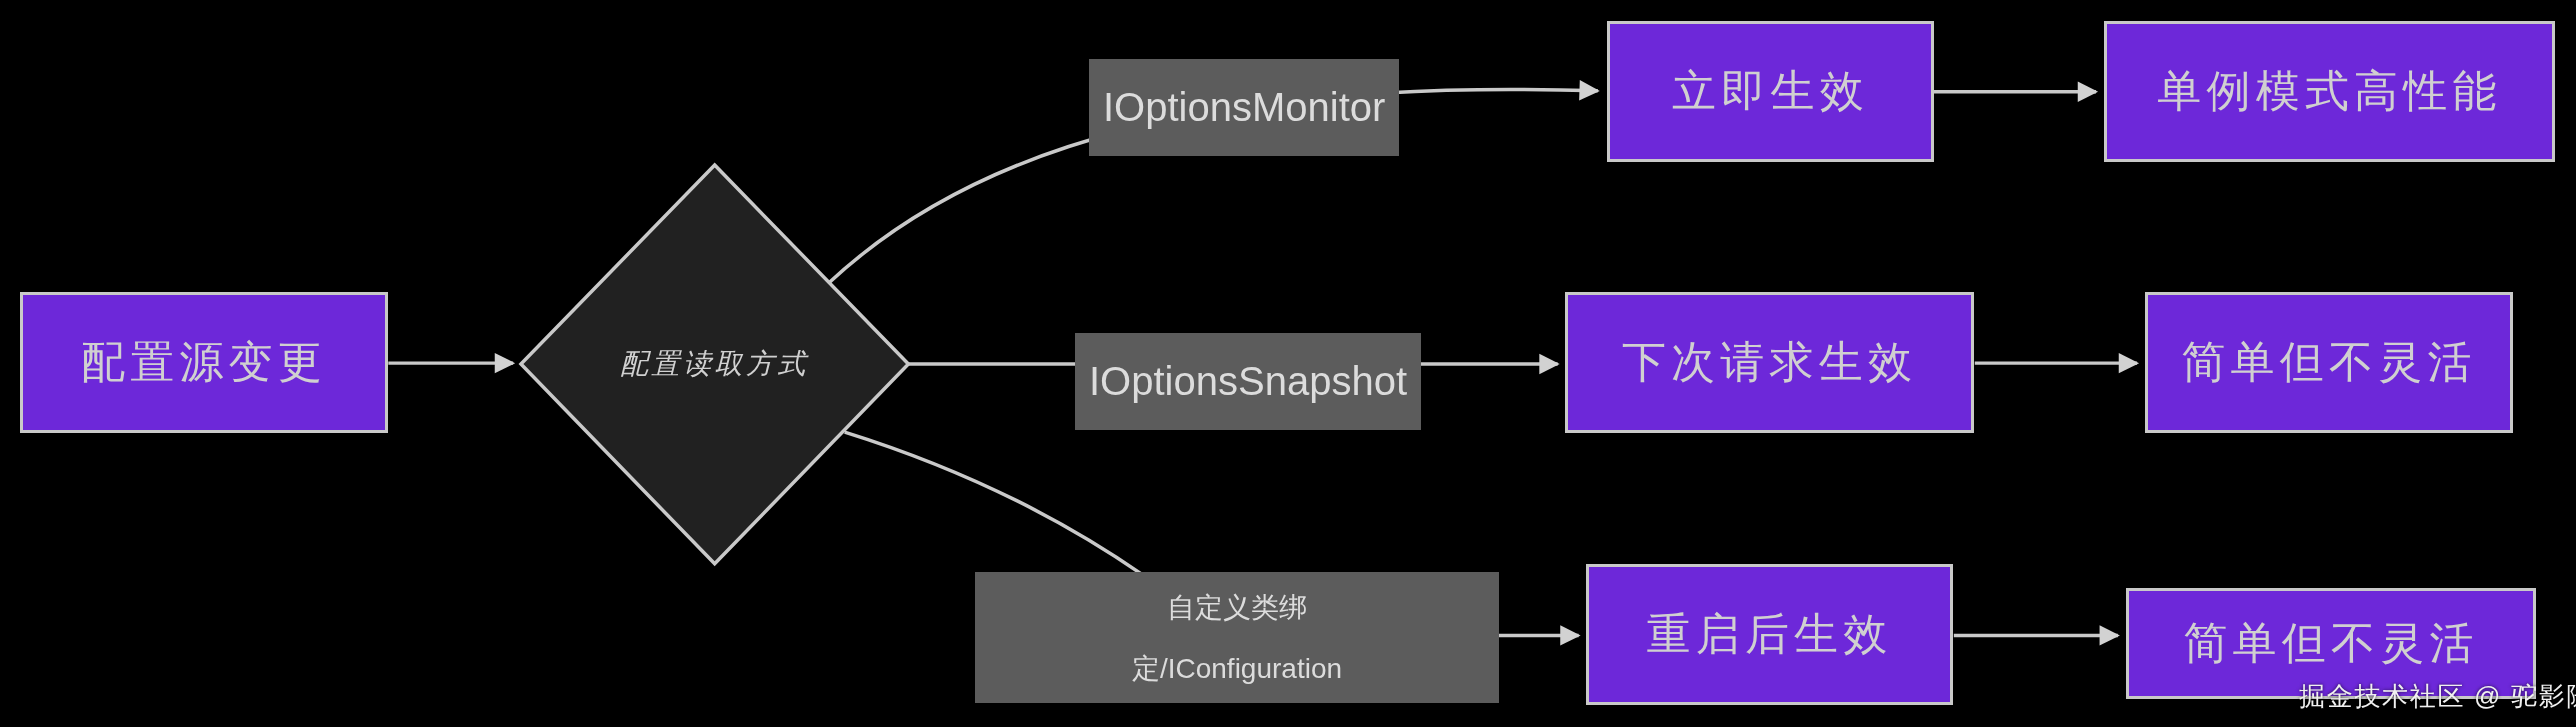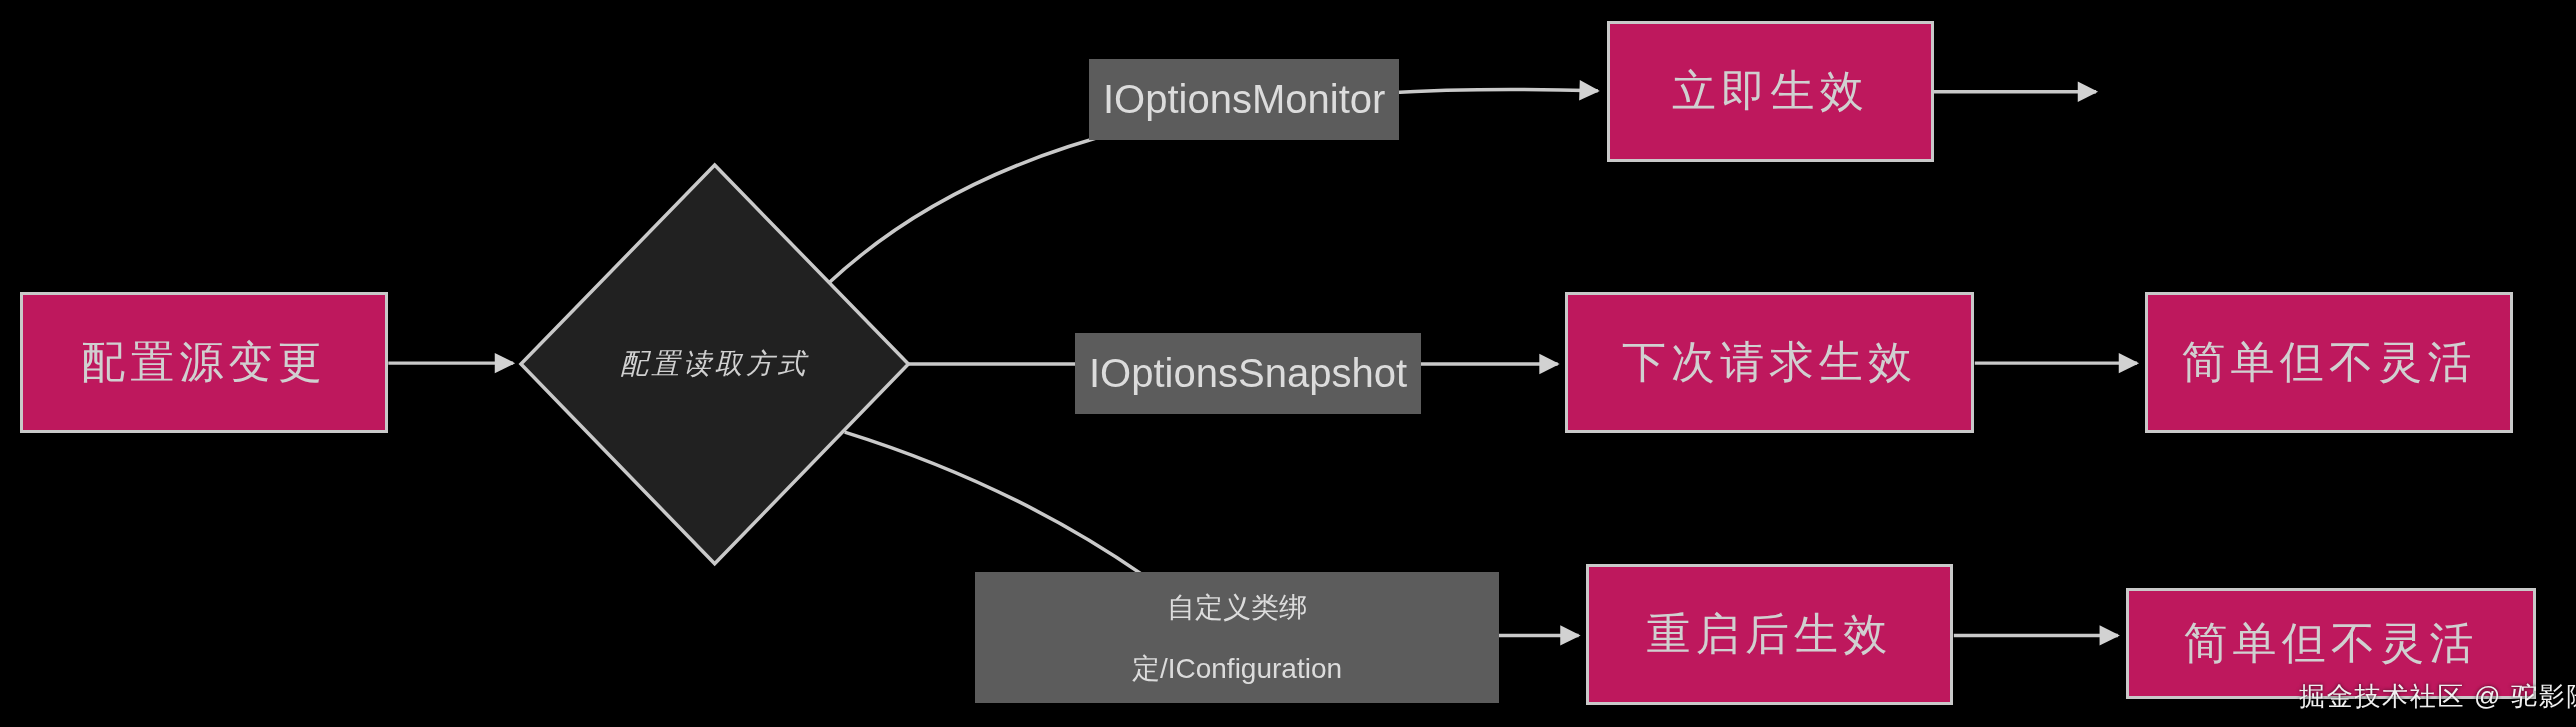--- a/index.html
+++ b/index.html
@@ -19,21 +19,21 @@
     position: absolute;
     left: 0;
     top: 0;
     width: 2576px;
     height: 728px;
     z-index: 1;
   }
   .node {
     position: absolute;
     box-sizing: border-box;
-    background: #be185d;
+    background: #6d28d9;
     border: 3.5px solid #c9c9c9;
     color: #d0d0d0;
     font-size: 44px;
     letter-spacing: 5.2px;
     display: flex;
     align-items: center;
     justify-content: center;
     z-index: 2;
     white-space: nowrap;
   }
@@ -50,21 +50,21 @@
     font-style: italic;
   }
   .branch-label {
     position: absolute;
     background: #5c5c5c;
     color: #dcdcdc;
     font-size: 40px;
     display: flex;
     align-items: center;
     justify-content: center;
-    padding: 8px 14px;
+    padding: 16px 14px;
     height: 65px;
     z-index: 3;
     white-space: nowrap;
   }
   .branch-label-big {
     position: absolute;
     box-sizing: border-box;
     background: #5c5c5c;
     color: #dcdcdc;
     font-size: 28px;
@@ -112,20 +112,21 @@
     <path d="M2263,416 L2449,416" stroke="#c9c9c9" stroke-width="4" fill="none" marker-end="url(#arrow)"></path>
     <path d="M2239,728 L2427,728" stroke="#c9c9c9" stroke-width="4" fill="none" marker-end="url(#arrow)"></path>
   </svg>
 
   <div class="node" style="left:20px; top:292px; width:368px; height:141px;">配置源变更</div>
 
   <div class="diamond-text" style="left:518px; top:339px; width:393px; height:49px;">配置读取方式</div>
 
   <div class="node" style="left:1607px; top:21px; width:327px; height:141px;">立即生效</div>
 
+  <div class="node" style="left:2104px; top:21px; width:451px; height:141px;">单例模式高性能</div>
 
   <div class="node" style="left:1565px; top:292px; width:409px; height:141px;font-family:Liberation Mono, monospace;">下次请求生效</div>
 
   <div class="node" style="left:2145px; top:292px; width:368px; height:141px;">简单但不灵活</div>
 
   <div class="node" style="left:1586px; top:564px; width:367px; height:141px;">重启后生效</div>
 
   <div class="node" style="left:2126px; top:588px; width:410px; height:111px;">简单但不灵活</div>
 
   <div class="branch-label" style="left:1089px; top:59px;">IOptionsMonitor</div>

